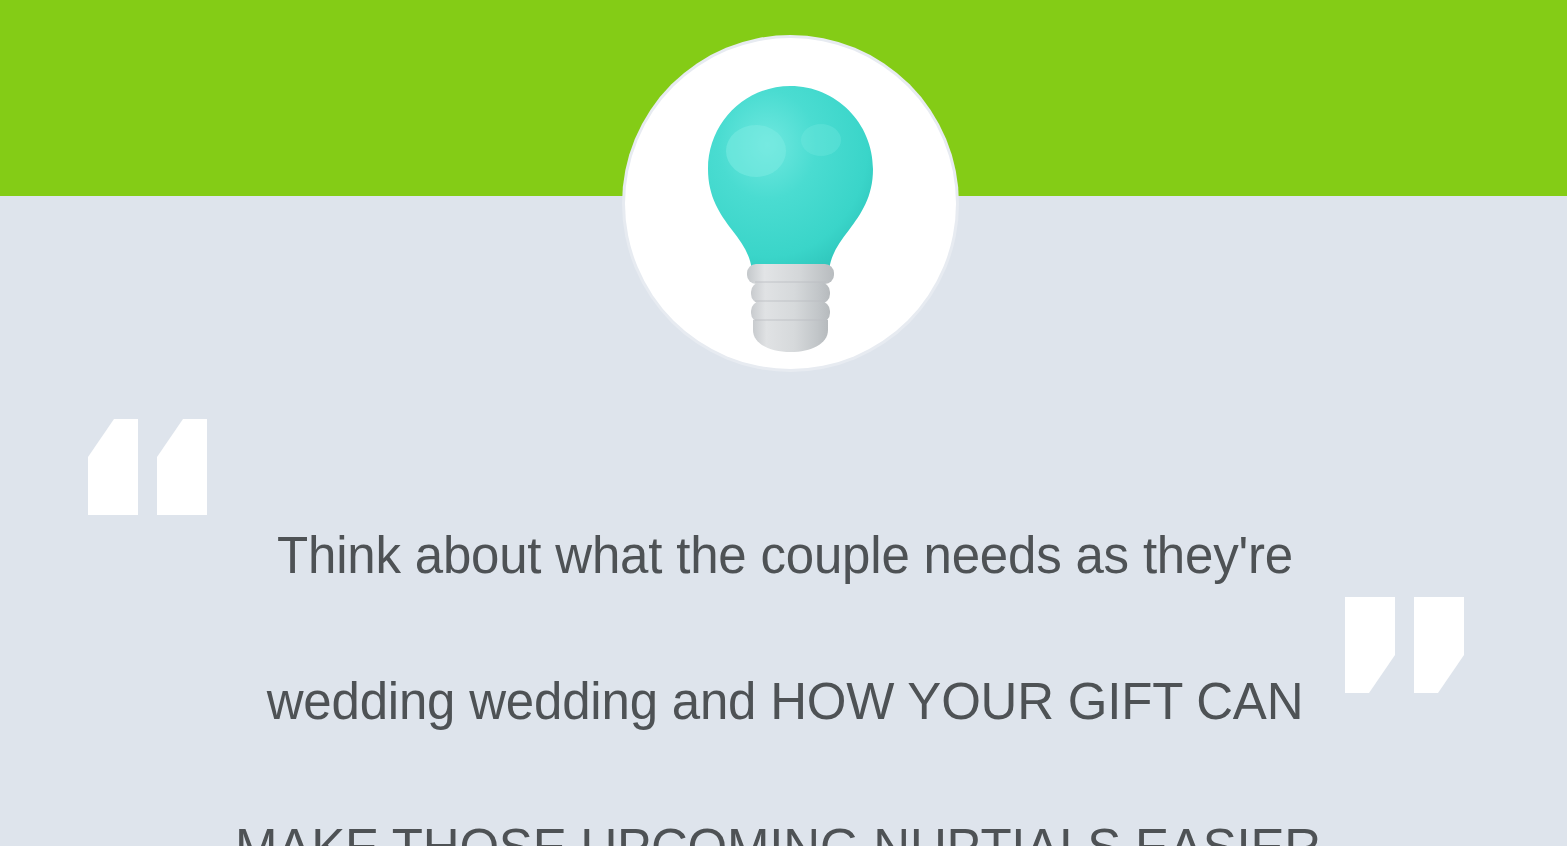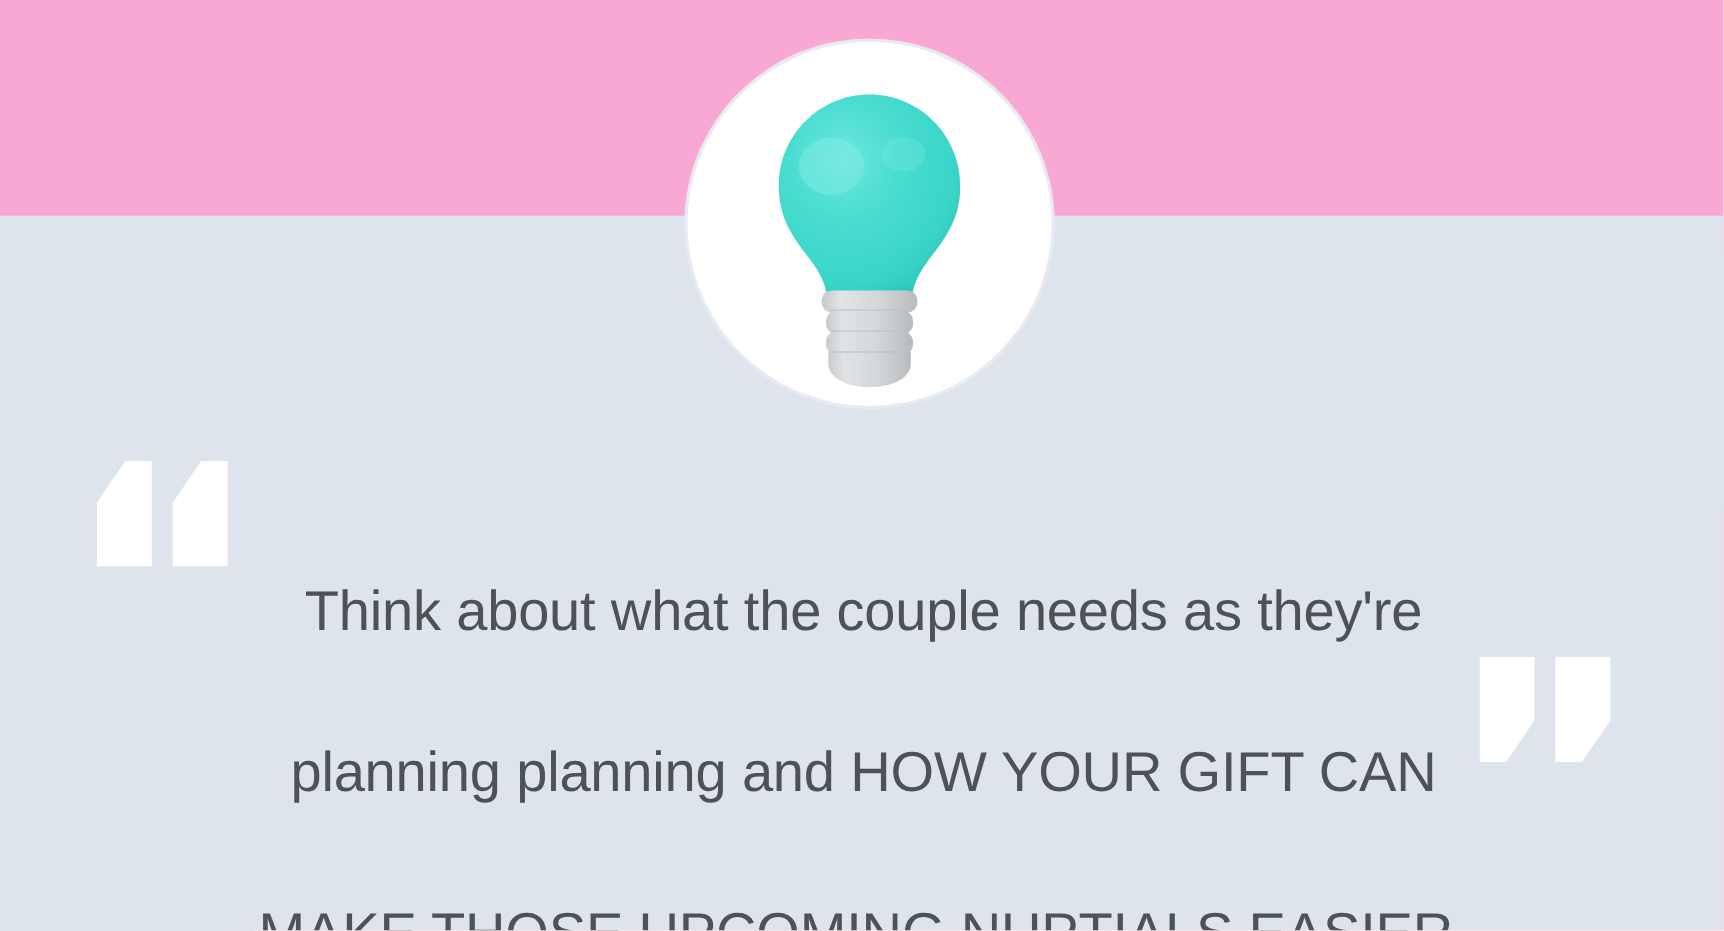--- a/index.html
+++ b/index.html
@@ -9,21 +9,21 @@
   }
   body {
     font-family: "Liberation Sans", sans-serif;
   }
 
   .canvas {
     position: relative;
     width: 1567px;
     height: 846px;
     overflow: hidden;
-    background: #f9a8d4;
+    background: #84cc16;
   }
 
   
   .quote-panel {
     position: absolute;
     left: 0;
     top: 196px;
     width: 1567px;
     height: 650px;
     background: #dee4ec;
@@ -148,17 +148,17 @@
 
   <div class="quote-mark quote-close">
     <svg width="122" height="96" viewBox="0 0 122 96" xmlns="http://www.w3.org/2000/svg" aria-hidden="true">
       <path d="M0 0 L50 0 L50 58 L24 96 L0 96 Z" fill="#ffffff"></path>
       <path d="M69 0 L119 0 L119 58 L93 96 L69 96 Z" fill="#ffffff"></path>
     </svg>
   </div>
 
   <div class="quote-text">
     <span>Think about what the couple needs as they're</span><br>
-    <span>planning planning and </span><span class="upper">HOW YOUR GIFT CAN</span><br>
+    <span>wedding wedding and </span><span class="upper">HOW YOUR GIFT CAN</span><br>
     <span class="upper">MAKE THOSE UPCOMING NUPTIALS EASIER.</span>
   </div>
 
 </div>
 
 </body></html>

